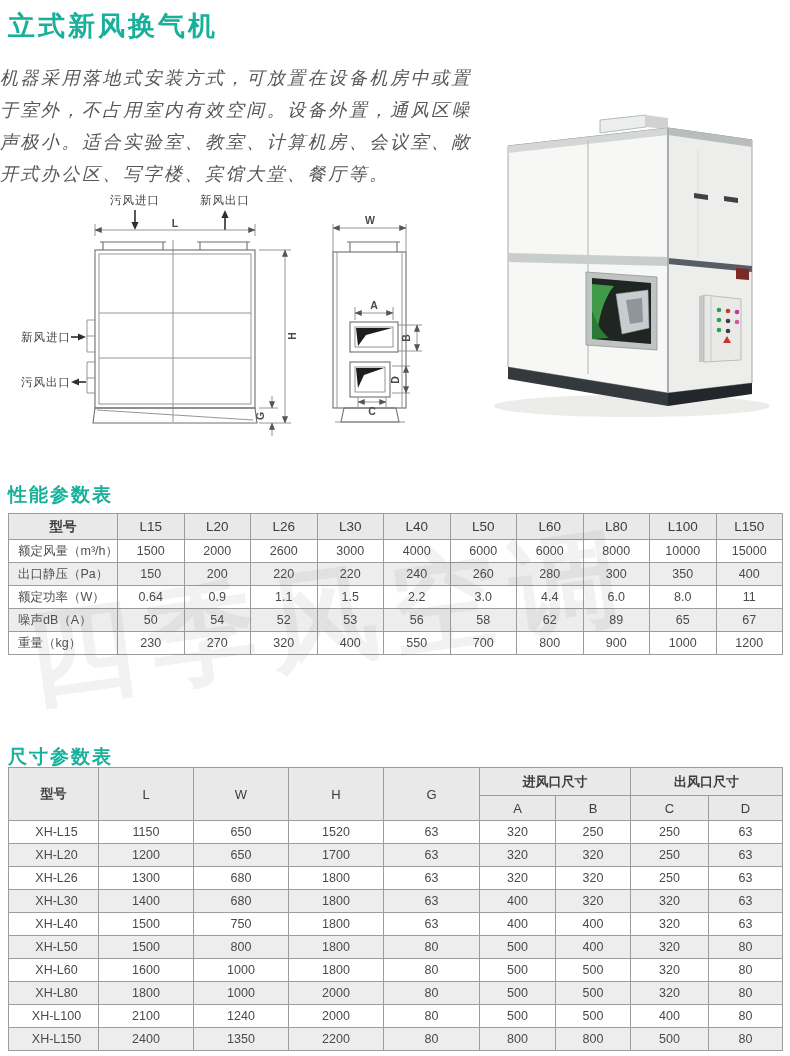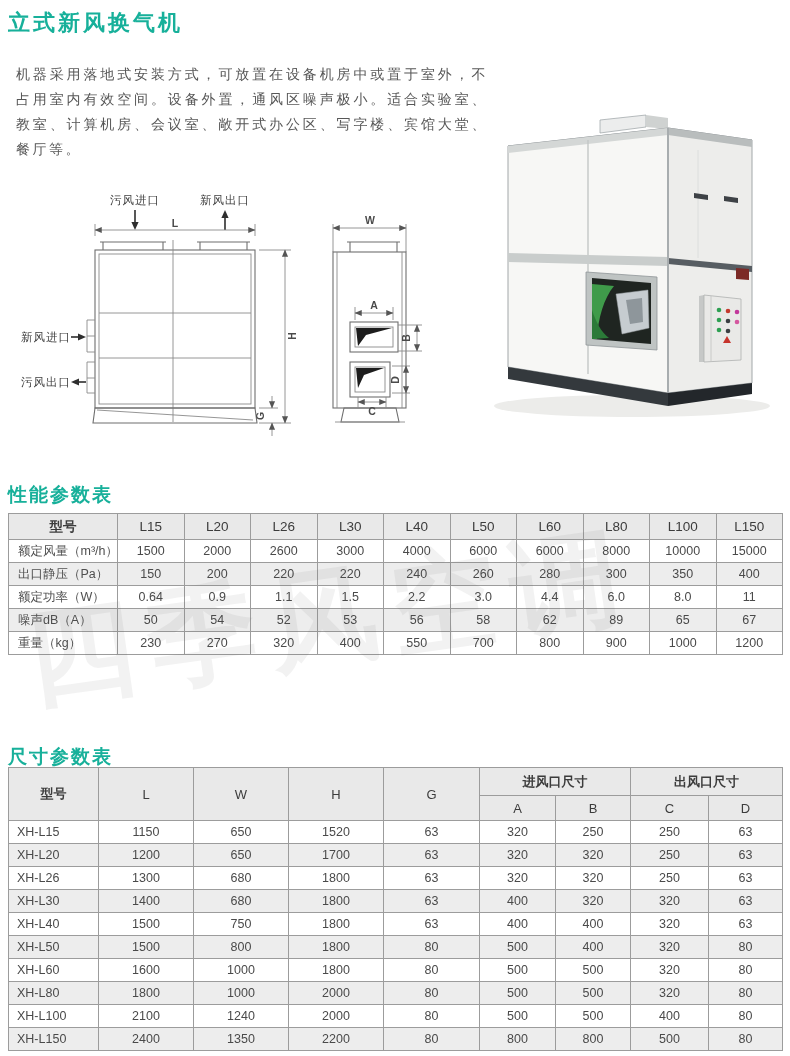--- a/index.html
+++ b/index.html
@@ -1,44 +1,44 @@
 <!DOCTYPE html>
 <html><head>
 <meta charset="utf-8">
 <style>
   * { margin:0; padding:0; box-sizing:border-box; }
   html,body { background:#ffffff; }
   body { font-family:"Liberation Sans","DejaVu Sans",sans-serif; }
   .page { position:relative; width:790px; height:1056px; background:#fff; overflow:hidden; }
 
-  .main-title { position:absolute; left:8px; top:8px; font-size:22px; font-weight:bold;
+  .main-title { position:absolute; left:8px; top:8px; font-size:27px; font-weight:bold;
                 color:#17b09a; letter-spacing:3px; }
-  .desc { position:absolute; left:16px; top:62px; width:472px; font-size:14px;
-          line-height:1.78; color:#575757; letter-spacing:2.5px; text-align:justify; }
+  .desc { position:absolute; left:0; top:62px; width:472px; font-size:18px;
+          line-height:1.78; color:#575757; letter-spacing:2.5px; text-align:justify;font-style:italic; }
 
   .section-title { position:absolute; left:8px; font-size:19px; font-weight:bold;
                    color:#17b09a; letter-spacing:2px; }
   #perf-title { top:482px; }
   #dim-title  { top:744px; }
 
   table { position:absolute; left:8px; width:774px; border-collapse:collapse;
           table-layout:fixed; font-size:12.5px; color:#4a4a4a; }
   #perf { top:513px; }
   #dim  { top:767px; }
   th,td { border:1px solid #9c9c9c; text-align:center; height:23px; padding:1px 2px;
           font-weight:normal; overflow:hidden; white-space:nowrap; }
   thead th { background:#e9e9e9; color:#3c3c3c; font-size:13px; }
   #perf thead th { height:26px; font-size:13.5px; }
   #dim thead tr:first-child th { height:28px; }
   #dim thead tr:last-child th { height:25px; }
   th.bold { font-weight:bold; }
   tbody { background:#fff; }
   tbody tr:nth-child(even) { background:#ededed; }
   td.lbl { text-align:left; padding-left:9px; color:#4f4f4f; }
-  td.model { text-align:left; padding-left:8px; }
+  td.model { text-align:center; padding-left:8px; }
 
   .watermark { position:absolute; left:28px; top:588px; z-index:6; pointer-events:none;
                font-size:108px; font-weight:bold; letter-spacing:14px; white-space:nowrap;
                color:rgba(90,90,90,0.08); transform:rotate(-8deg); transform-origin:0 50%; }
 
   .drawing { position:absolute; }
   #front-view { left:12px; top:170px; }
   #side-view  { left:320px; top:170px; }
   #photo      { left:480px; top:100px; }
   svg { display:block; }

